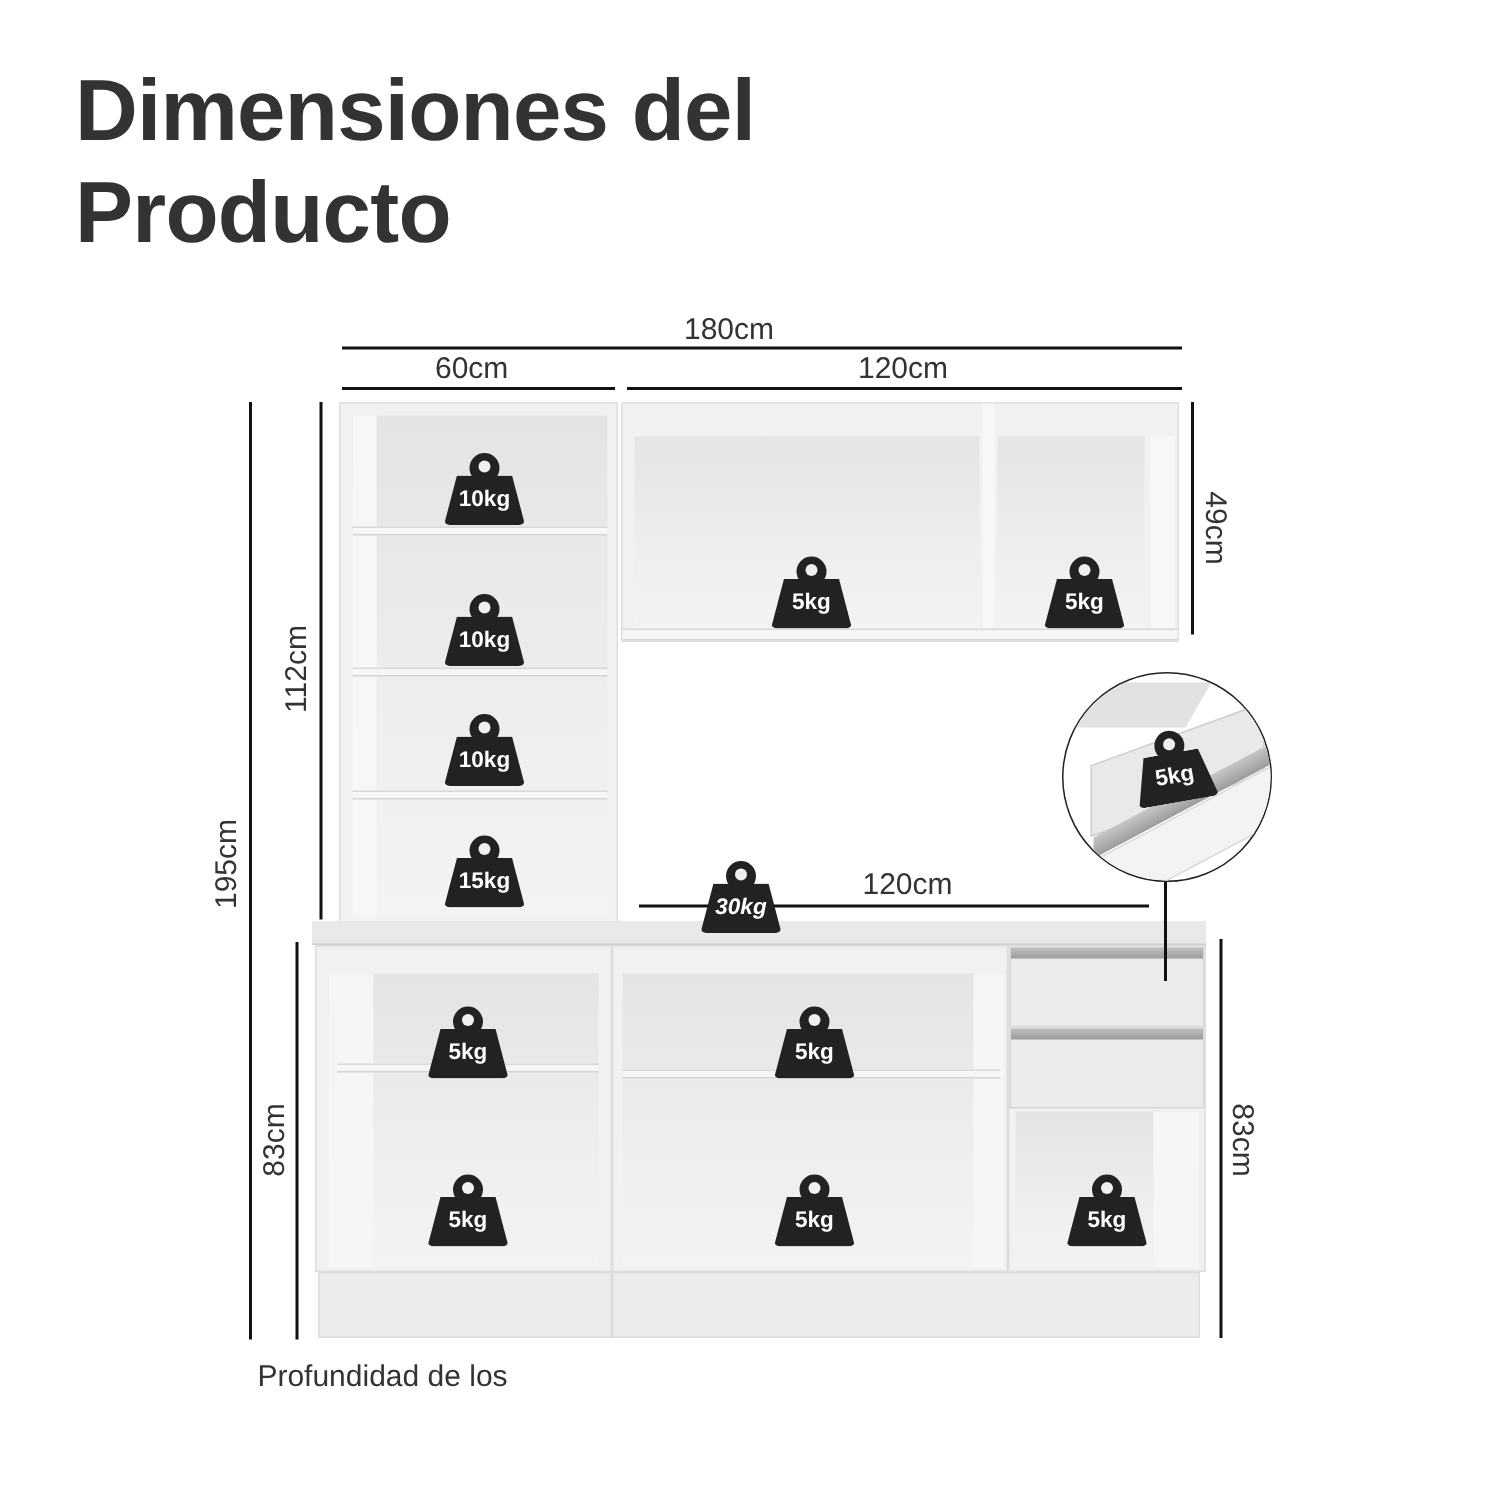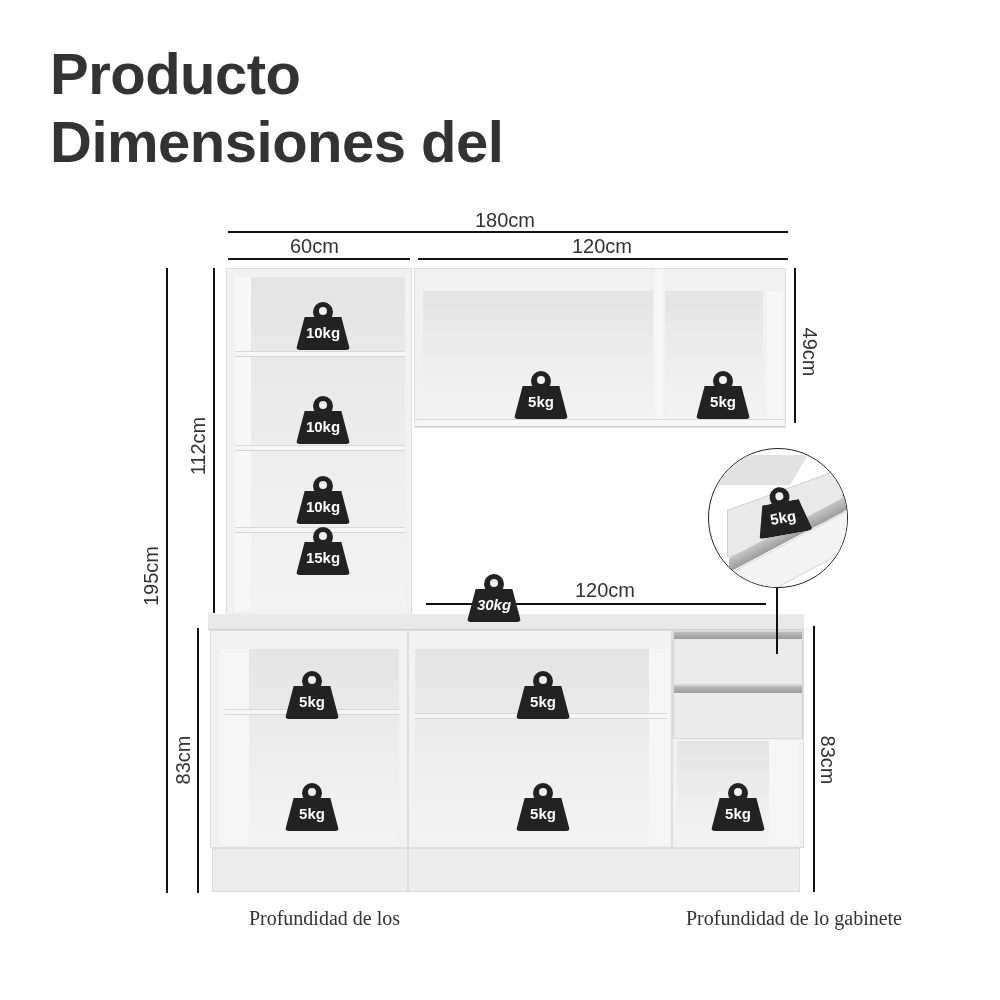--- a/index.html
+++ b/index.html
@@ -31,31 +31,31 @@
   .weight .ring { position: absolute; left: 50%; top: 0; width: 20px; height: 20px; margin-left: -10px;
     border-radius: 50%; background: #222; }
   .weight .ring::after { content: ""; position: absolute; left: 6px; top: 5px; width: 8px; height: 8px; border-radius: 50%; background: #f0f0f0; }
   .weight .body { position: absolute; left: 0; right: 0; top: 15px; bottom: 0; background: #222;
     clip-path: polygon(16% 0, 84% 0, 100% 100%, 0 100%); border-radius: 4px; }
   .weight .wlabel { position: absolute; left: 0; right: 0; top: 20px; text-align: center; color: #fff;
     font-weight: bold; font-size: 15px; line-height: 22px; }
 
   .zoom-circle { position: absolute; left: 708px; top: 448px; width: 140px; height: 140px; border-radius: 50%;
     border: 1.5px solid #222; background: #fff; overflow: hidden; }
-  .footer-text { position: absolute; font-size: 20px; line-height: 29px; text-align: right; color: #333; font-family: Liberation Serif, serif; }
+  .footer-text { position: absolute; font-size: 20px; line-height: 29px; text-align: center; color: #333; }
 </style>
 </head>
 <body>
 
 <div class="title">
+  <div>Dimensiones del</div>
   <div>Producto</div>
-  <div>Dimensiones del</div>
-</div>
-
-<div class="dim-label" style="left:475px; top:210px;">180cm</div>
+</div>
+
+<div class="dim-label" style="left:456px; top:210px;">180cm</div>
 <div class="hline" style="left:228px; top:231px; width:560px;"></div>
 <div class="dim-label" style="left:290px; top:236px;">60cm</div>
 <div class="hline" style="left:228px; top:258px; width:182px;"></div>
 <div class="dim-label" style="left:572px; top:236px;">120cm</div>
 <div class="hline" style="left:418px; top:258px; width:370px;"></div>
 
 <div class="vline" style="left:166px; top:268px; height:625px;"></div>
 <div class="vlabel rot-ccw" style="left:118px; top:566px; width:66px; text-align:center;">195cm</div>
 <div class="vline" style="left:213px; top:268px; height:345px;"></div>
 <div class="vlabel rot-ccw" style="left:165px; top:436px; width:66px; text-align:center;">112cm</div>
@@ -135,21 +135,21 @@
 <div class="weight" style="left:296px; top:396px;">
     <div class="ring"></div>
     <div class="body"></div>
     <div class="wlabel">10kg</div>
   </div>
 <div class="weight" style="left:296px; top:476px;">
     <div class="ring"></div>
     <div class="body"></div>
     <div class="wlabel">10kg</div>
   </div>
-<div class="weight" style="left:296px; top:527px;">
+<div class="weight" style="left:296px; top:557px;">
     <div class="ring"></div>
     <div class="body"></div>
     <div class="wlabel">15kg</div>
   </div>
 
 <div class="weight" style="left:514px; top:371px;">
     <div class="ring"></div>
     <div class="body"></div>
     <div class="wlabel">5kg</div>
   </div>
@@ -188,14 +188,13 @@
 <div class="weight" style="left:711px; top:783px;">
     <div class="ring"></div>
     <div class="body"></div>
     <div class="wlabel">5kg</div>
   </div>
 
 <div class="footer-text" style="left:110px; top:904px; width:290px;">
   <div>Profundidad de los</div>
 </div>
 <div class="footer-text" style="left:568px; top:904px; width:334px;">
-  <div>Profundidad de lo gabinete</div>
 </div>
 
 </body></html>

